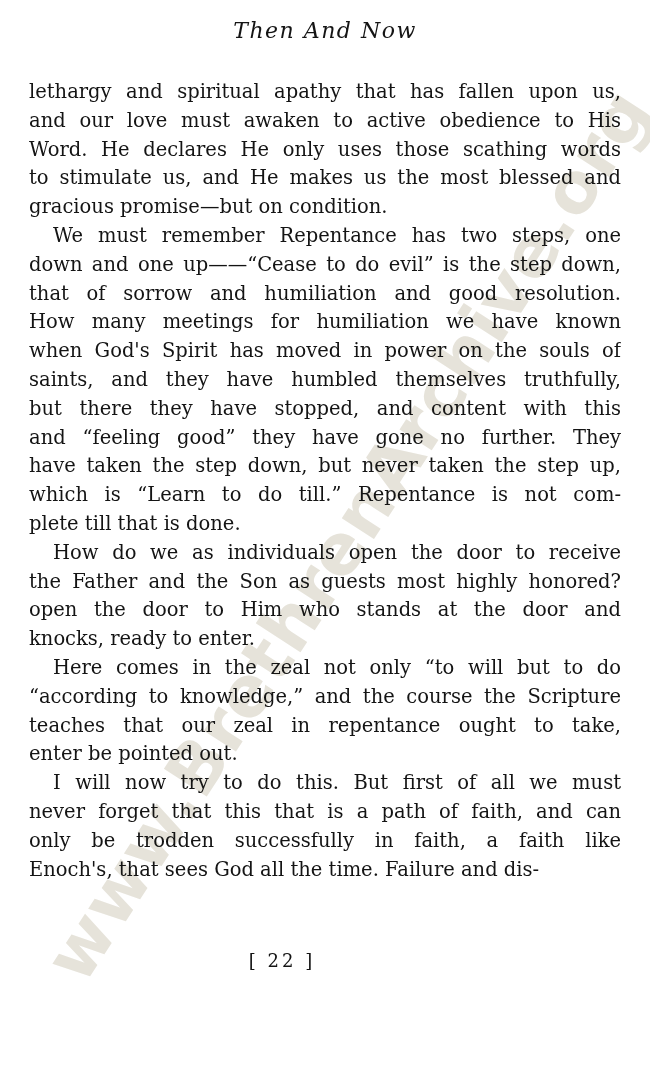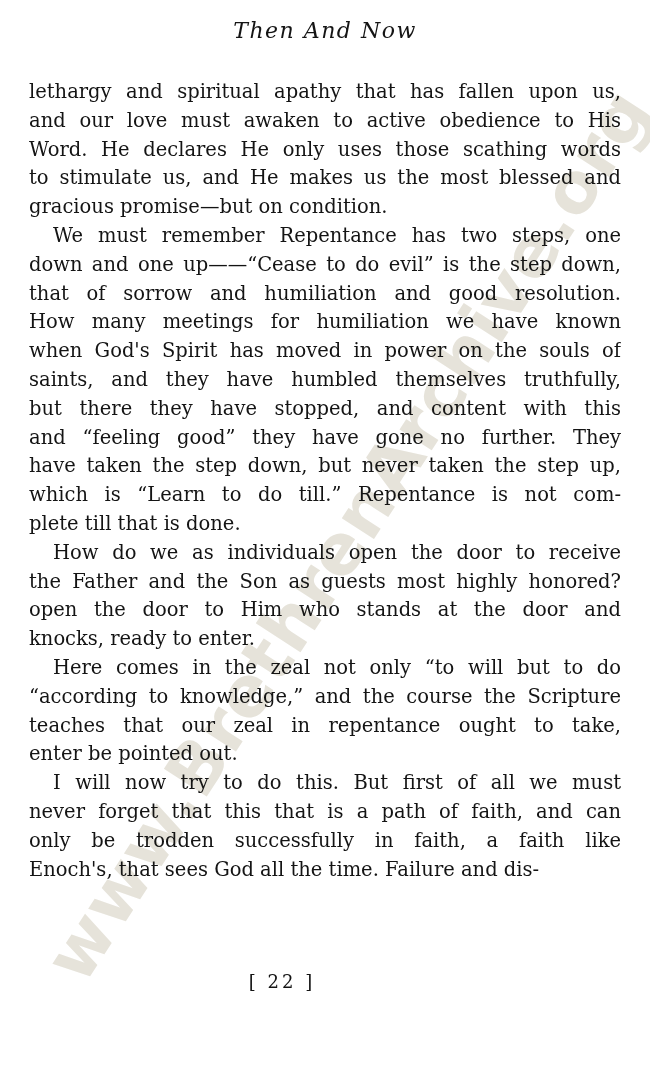--- a/index.html
+++ b/index.html
@@ -63,21 +63,21 @@
     white-space: nowrap1; 
   }
   .text-line.last-line {
     text-align-last: left;
   }
   .text-line.indent-line {
     padding-left: 24px;
   }
   .page-footer {
     position: absolute;
-    top: 971px;
+    top: 950px;
     left: 0;
     width: 564px;
     text-align: center;
     font-size: 18px;
     letter-spacing: 3px;
     z-index: 1;
   }
 </style>
 </head>
 <body>

